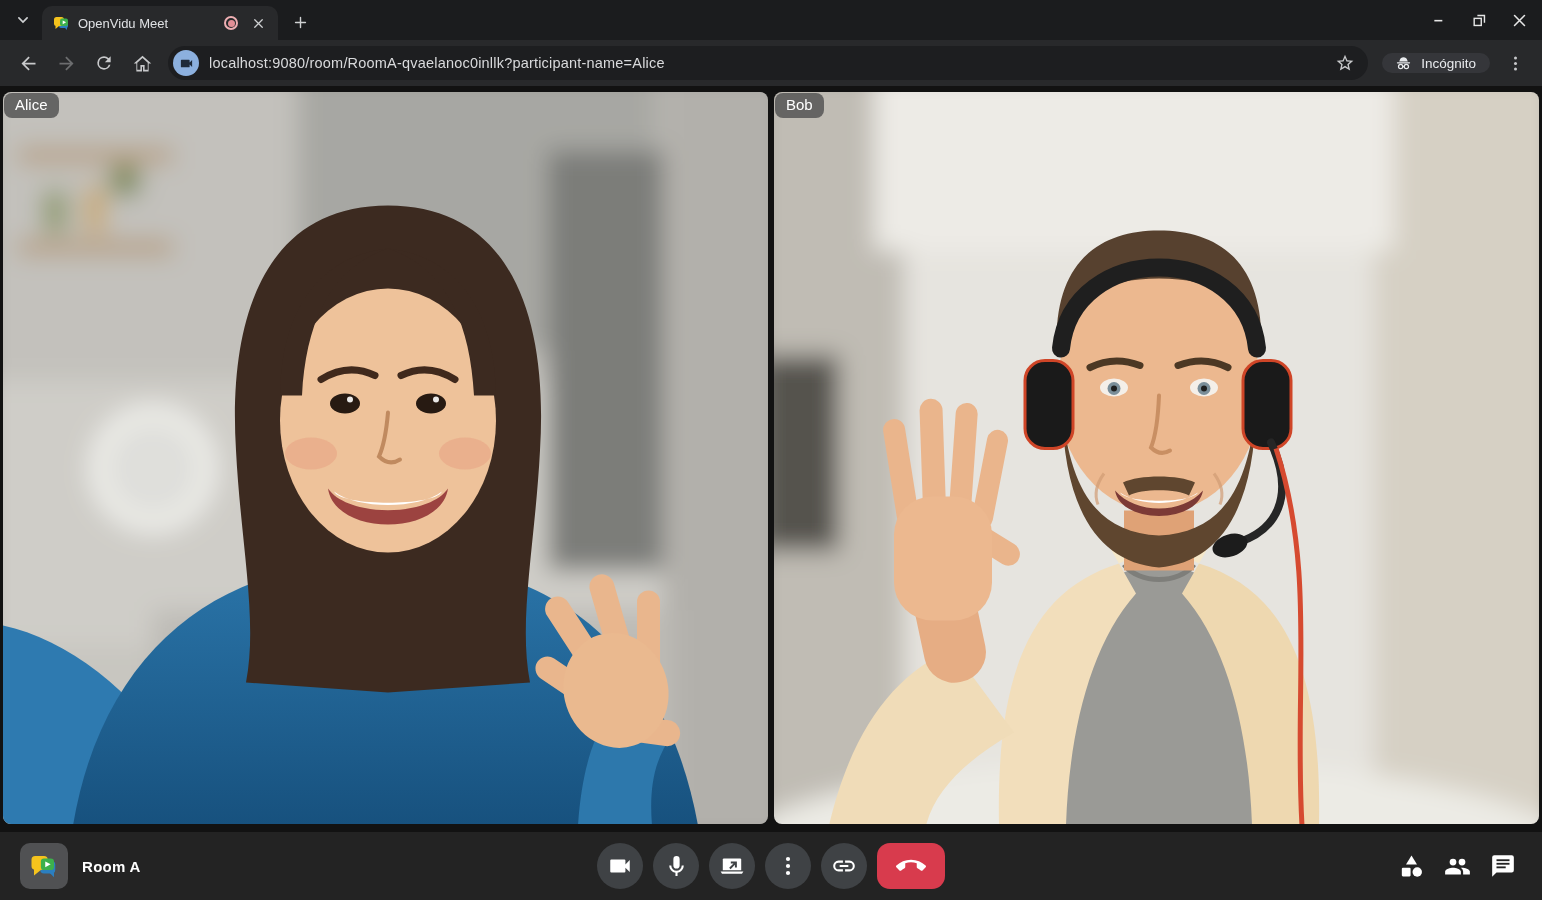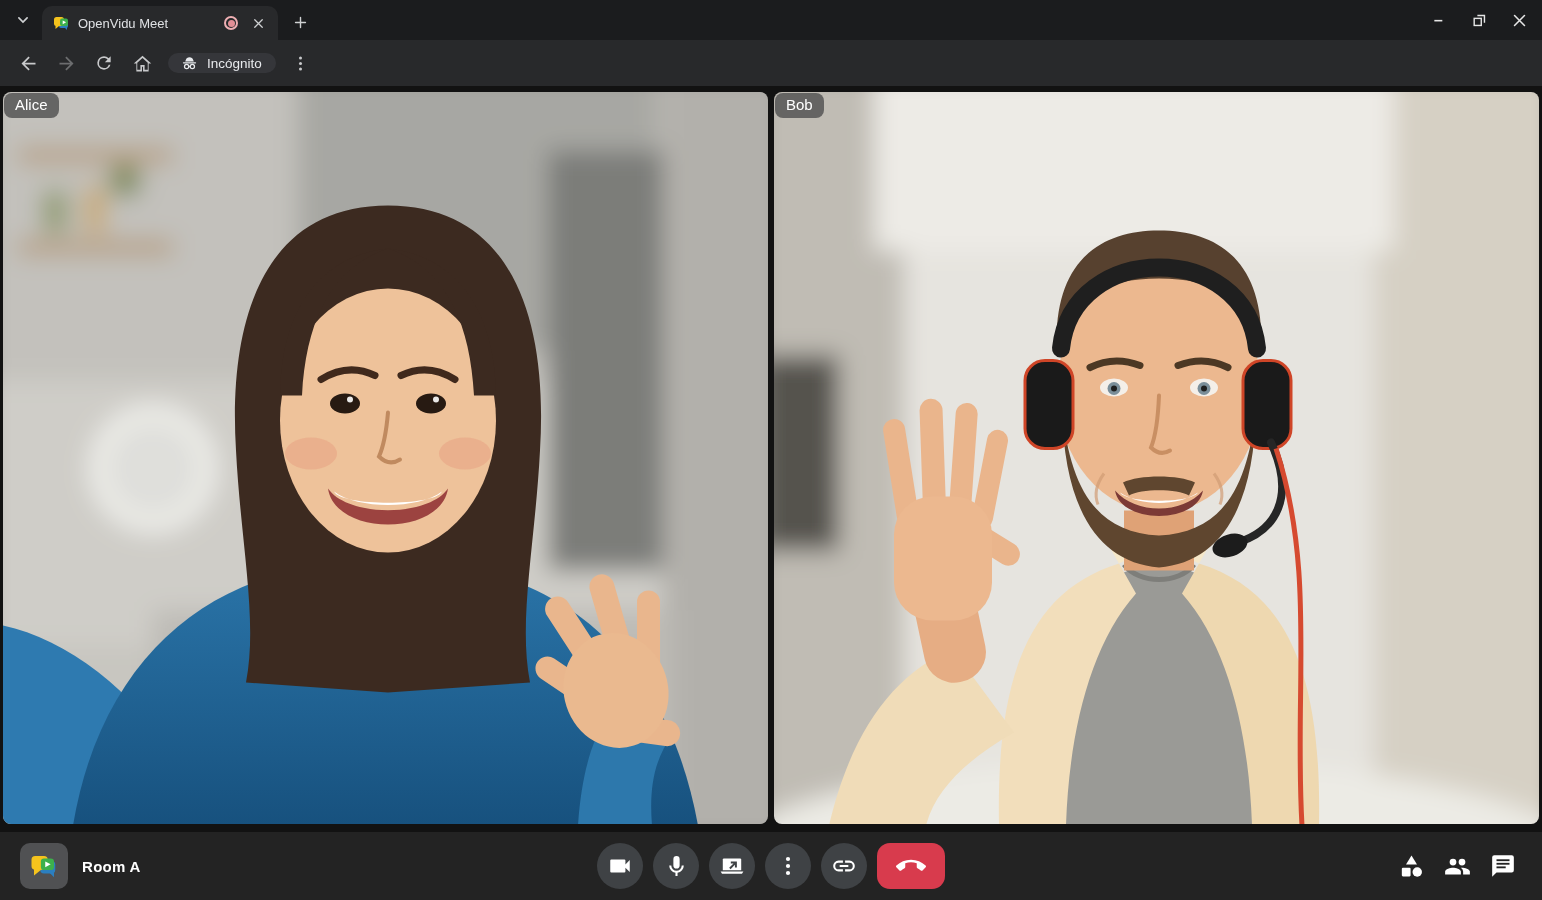--- a/index.html
+++ b/index.html
@@ -135,20 +135,33 @@
     <button class="nav-btn">
       <svg width="20" height="20" viewBox="0 0 24 24">
           <path d="M17.65 6.35A7.95 7.95 0 0 0 12 4a8 8 0 1 0 7.73 10h-2.08A6 6 0 1 1 12 6c1.66 0 3.14.69 4.22 1.78L13 11h7V4l-2.35 2.35z" fill="#c8c9cb"></path>
         </svg>
     </button>
     <button class="nav-btn">
       <svg width="21" height="21" viewBox="0 0 24 24">
           <path d="M12 5.7l6 5.4V19h-3.6v-5.4H9.6V19H6v-7.9l6-5.4M12 3L2 12h3v9h6.4v-5.4h1.2V21H19v-9h3L12 3z" fill="#c8c9cb"></path>
         </svg>
     </button>
+    <div class="omnibox">
+      <button class="cam-chip">
+        <svg width="15" height="15" viewBox="0 0 24 24">
+            <path d="M17 10.5V7a1 1 0 0 0-1-1H4a1 1 0 0 0-1 1v10a1 1 0 0 0 1 1h12a1 1 0 0 0 1-1v-3.5l4 4v-11l-4 4z" fill="#1e2a3a"></path>
+          </svg>
+      </button>
+      <span class="url">localhost:9080/room/RoomA-qvaelanoc0inllk?participant-name=Alice</span>
+      <button class="star-btn">
+        <svg width="20" height="20" viewBox="0 0 24 24">
+            <path d="M22 9.24l-7.19-.62L12 2 9.19 8.63 2 9.24l5.46 4.73L5.82 21 12 17.27 18.18 21l-1.63-7.03L22 9.24zM12 15.4l-3.76 2.27 1-4.28-3.32-2.88 4.38-.38L12 6.1l1.71 4.04 4.38.38-3.32 2.88 1 4.28L12 15.4z" fill="#c8c9cb"></path>
+          </svg>
+      </button>
+    </div>
     <div class="incog-chip">
       <svg width="19" height="19" viewBox="0 0 24 24" fill="#e8eaed">
         <path d="M12 4.2c-2.5 0-4 1.2-4.7 3.4l-.7 2h10.8l-.7-2C16 5.4 14.5 4.2 12 4.2z"></path>
         <rect x="3.6" y="10.3" width="16.8" height="1.7" rx=".85"></rect>
         <circle cx="8.4" cy="15.8" r="2.7" fill="none" stroke="#e8eaed" stroke-width="1.6"></circle>
         <circle cx="15.6" cy="15.8" r="2.7" fill="none" stroke="#e8eaed" stroke-width="1.6"></circle>
         <path d="M10.8 15.2h2.4v1.2h-2.4z"></path>
       </svg>
       <span>Incógnito</span>
     </div>

